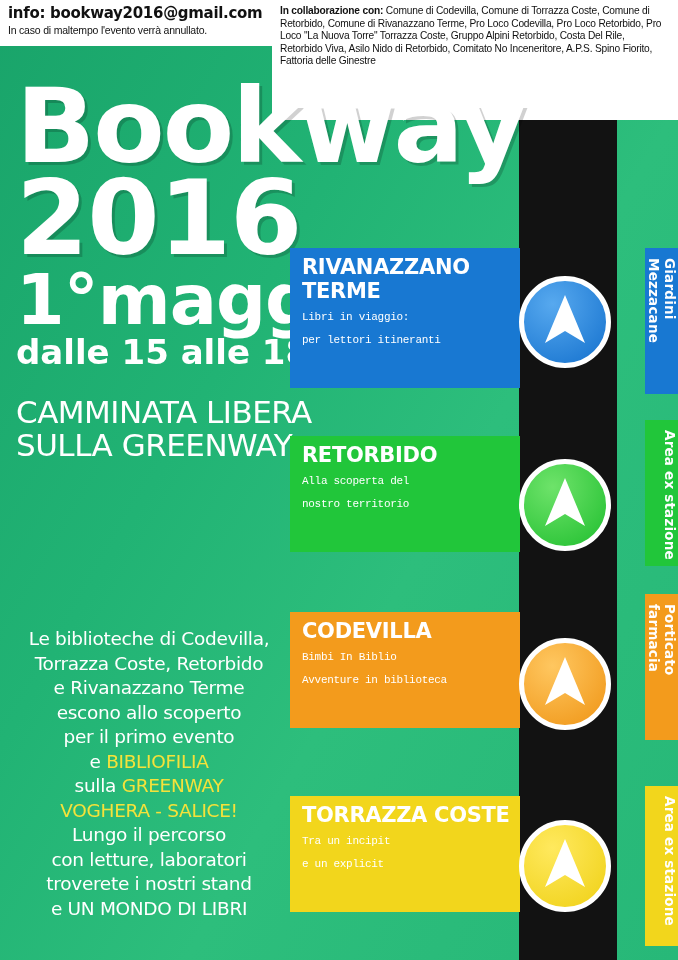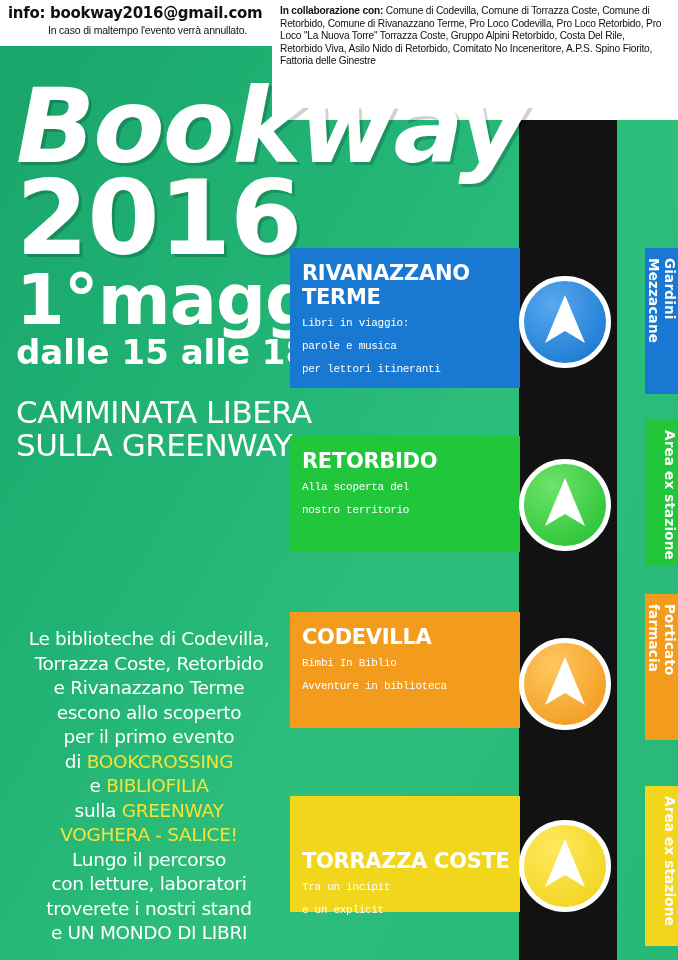--- a/index.html
+++ b/index.html
@@ -27,21 +27,21 @@
     position:absolute;left:0;top:0;width:304px;height:46px;
     background:#ffffff;
     box-sizing:border-box;
     padding:4px 6px 0 8px;
   }
   .info-mail{
     font-weight:bold;font-size:15px;color:#111;letter-spacing:-0.3px;
     font-family:"DejaVu Sans", sans-serif;
   }
   .info-sub{
-    font-size:10.5px;color:#111;margin-top:2px;letter-spacing:-0.2px;margin-left:40px;
+    font-size:10.5px;color:#111;margin-top:2px;letter-spacing:-0.2px;
   }
   
   .collab-box{
     position:absolute;left:272px;top:0;right:0;height:120px;
     background:#ffffff;box-sizing:border-box;
     padding:5px 16px 0 8px;
   }
   .collab-text{
     font-size:10.2px;line-height:12.6px;color:#111;
     letter-spacing:-0.2px;
@@ -52,21 +52,20 @@
   .title-block{
     position:absolute;left:16px;top:78px;width:300px;color:#fff;
   }
   .t-bookway{
     font-family:"DejaVu Sans", sans-serif;
     font-weight:bold;
     font-size:104px;
     line-height:96px;
     letter-spacing:-2px;
     text-shadow:3px 3px 0 rgba(0,0,0,0.18);
-    font-style:italic;
   }
   .t-2016{
     font-family:"DejaVu Sans", sans-serif;
     font-weight:bold;
     font-size:104px;
     line-height:100px;
     letter-spacing:-1px;
     margin-top:-6px;
     text-shadow:3px 3px 0 rgba(0,0,0,0.18);
   }
@@ -100,42 +99,42 @@
     font-size:18.5px;
     line-height:24.5px;
     letter-spacing:-0.3px;
   }
   .para .hl{color:#f5e23a;}
   .para .it{}
   
   .card{
     position:absolute;left:290px;width:230px;
     box-sizing:border-box;
-    padding:13px 10px 8px 12px;
+    padding:7px 10px 8px 12px;
     color:#fff;
   }
   .card .c-title{
     font-family:"DejaVu Sans", sans-serif;
     font-weight:bold;
     font-size:21px;
     line-height:24px;
     letter-spacing:-0.3px;
     margin-bottom:3px;
   }
   .card .c-line{
     font-family:Liberation Mono, monospace;
     font-size:11px;
     line-height:23px;
     letter-spacing:-0.3px;
   }
   #card-1{top:248px;height:140px;background:#1878d2;}
   #card-2{top:436px;height:116px;background:#21c63a;}
   #card-3{top:612px;height:116px;background:#f39b1c;}
   #card-4{top:796px;height:116px;background:#f2d61c;}
-  #card-4 .c-title{color:#fff;margin-top:40px;}
+  #card-4 .c-title{color:#fff;}
   
   .marker{
     position:absolute;
     width:92px;height:92px;border-radius:50%;
     border:5px solid #ffffff;
     box-sizing:border-box;
     left:519px;
   }
   #marker-1{top:276px;background:radial-gradient(circle at 35% 28%,#57a9ef,#1370cd);}
   #marker-2{top:459px;background:radial-gradient(circle at 35% 28%,#6ee36a,#1fbe2e);}
@@ -188,41 +187,37 @@
     <div class="t-camminata" style="margin-top:0;">SULLA GREENWAY</div>
   </div>
 
   <div class="para">
     <div>Le biblioteche di Codevilla,</div>
     <div>Torrazza Coste, Retorbido</div>
     <div>e Rivanazzano Terme</div>
     <div>escono allo scoperto</div>
     <div>per il primo evento</div>
     <div>
-      <span>di </span><span class="hl">BOOKCROSSING</span>
-    </div>
-    <div>
       <span>e </span><span class="hl">BIBLIOFILIA</span>
     </div>
     <div>
       <span>sulla </span><span class="hl">GREENWAY</span>
     </div>
     <div class="hl">VOGHERA - SALICE!</div>
     <div>Lungo il percorso</div>
     <div>con letture, laboratori</div>
     <div>troverete i nostri stand</div>
     <div>
       <span>e </span><span class="it">UN MONDO DI LIBRI</span>
     </div>
   </div>
 
   <div class="card" id="card-1">
     <div class="c-title">RIVANAZZANO TERME</div>
     <div class="c-line">Libri in viaggio:</div>
-    <div class="c-line">parole e musica</div>
     <div class="c-line">per lettori itineranti</div>
   </div>
 
   <div class="card" id="card-2">
     <div class="c-title">RETORBIDO</div>
     <div class="c-line">Alla scoperta del</div>
     <div class="c-line">nostro territorio</div>
   </div>
 
   <div class="card" id="card-3">

